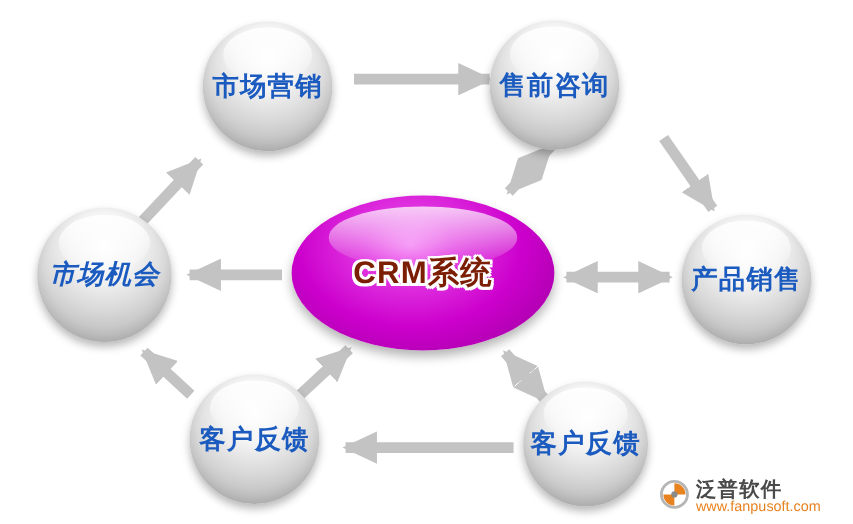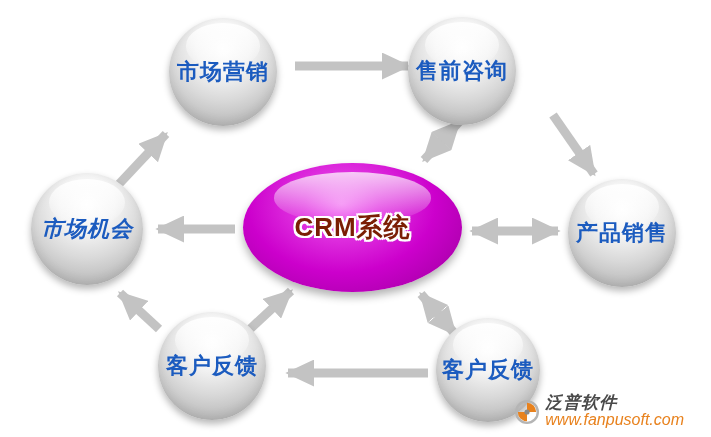--- a/index.html
+++ b/index.html
@@ -43,26 +43,26 @@
   }
   .center-label{
     position:relative;z-index:3;font-size:26px;font-weight:bold;color:#7b1e04;
     letter-spacing:1px;white-space:nowrap;
     text-shadow:
       -2px -2px 0 #fff, 2px -2px 0 #fff, -2px 2px 0 #fff, 2px 2px 0 #fff,
       -2px 0 0 #fff, 2px 0 0 #fff, 0 -2px 0 #fff, 0 2px 0 #fff;
   }
   .watermark{
     position:absolute;z-index:4;right:6px;bottom:8px;
-    display:flex;align-items:center;gap:5px;font-style:italic;
+    display:flex;align-items:flex-start;gap:5px;
   }
   .wm-logo{width:26px;height:26px;flex:0 0 auto;}
   .wm-text{display:flex;flex-direction:column;line-height:1.05;}
   .wm-brand{font-size:17px;font-weight:bold;color:#4a4a4a;letter-spacing:1px;}
-  .wm-url{font-size:16px;color:#e8821e;}
+  .wm-url{font-size:12px;color:#e8821e;}
 </style>
 </head>
 <body>
 
 <div class="canvas">
 
   <svg class="arrows" width="711" height="437">
     <defs>
       <marker id="ah" markerWidth="3.4" markerHeight="3" refX="2.9" refY="1.5" orient="auto-start-reverse" markerUnits="strokeWidth">
         <path d="M0,0 L3.2,1.5 L0,3 Z" fill="#c3c3c3"></path>

